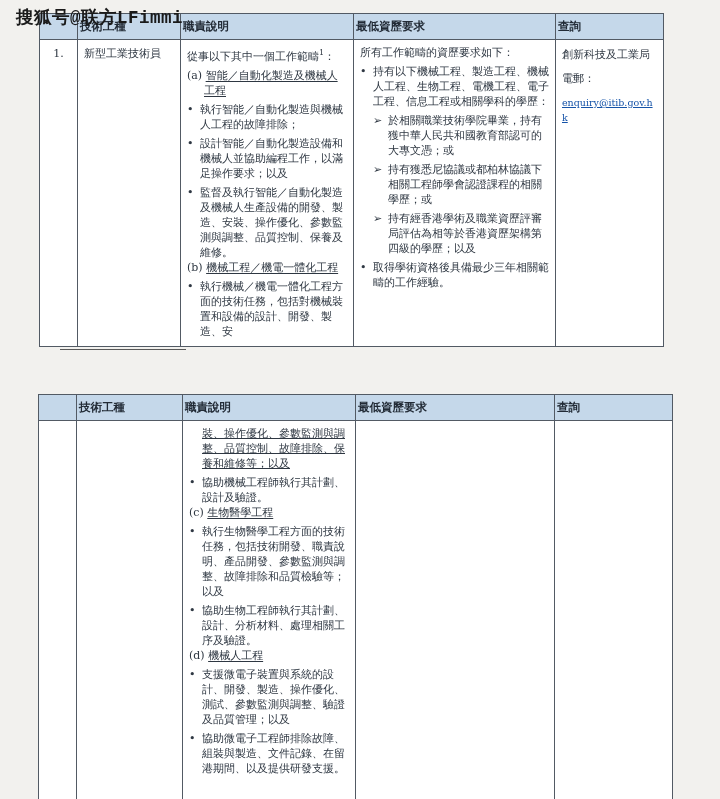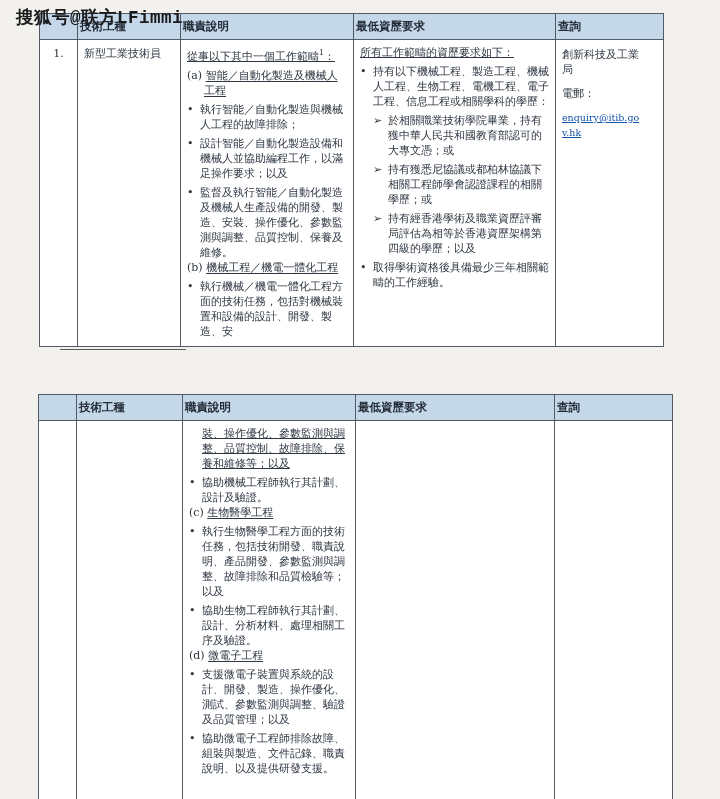--- a/index.html
+++ b/index.html
@@ -26,29 +26,29 @@
     font-size:11.5px; padding:5px 2px; color:#222b36;
   }
   .t1 { left:39px; top:13px;  width:624px; }
   .t2 { left:38px; top:394px; width:634px; }
   .t1 tbody td { height:295px; }
   .t2 tbody td { height:369px; }
   .cell { padding:5px 6px; font-size:11px; line-height:15px; }
   td.num   { text-align:center; padding-top:6px; font-size:11px; }
   td.trade { padding-top:6px;margin-top:48px; }
   .cell p  { margin:0 0 4px 0; }
-  .intro   { margin:0 0 2px 0;text-decoration:underline; }
+  .intro   { margin:0 0 2px 0; }
   sup { font-size:8px; }
   .sec-title { margin:11px 0 4px 0; padding-left:17px; text-indent:-17px; }
   .ul { text-decoration:underline; text-underline-offset:2px; }
   .bullet { position:relative; padding-left:13px; margin:4px 0 0 0; }
   .mk { position:absolute; left:0; top:0; }
   .sub { position:relative; padding-left:15px; margin:4px 0 0 13px; }
   .cont { padding-left:13px; margin:0;text-decoration:underline; }
-  .enquiry p { margin:2px 16px 9px 0; }
+  .enquiry p { margin:2px 1px 9px 0; }
   .email {
     color:#1553a8; text-decoration:underline; cursor:pointer;
     font-size:9.5px; word-break:break-all;
   }
   .footnote-rule {
     position:absolute; left:60px; top:349px; width:126px;
     border-top:1px solid #5a5a5a; height:0;
   }
   .footnote {
     position:absolute; left:57px; top:356px; width:626px;
@@ -140,23 +140,23 @@
         <td class="trade cell"></td>
 
         <td class="cell">
           <p class="cont">裝、操作優化、參數監測與調整、品質控制、故障排除、保養和維修等；以及</p>
           <div class="bullet"><span class="mk">•</span><span>協助機械工程師執行其計劃、設計及驗證。</span></div>
 
           <p class="sec-title"><span>(c) </span><span class="ul">生物醫學工程</span></p>
           <div class="bullet"><span class="mk">•</span><span>執行生物醫學工程方面的技術任務，包括技術開發、職責說明、產品開發、參數監測與調整、故障排除和品質檢驗等；以及</span></div>
           <div class="bullet"><span class="mk">•</span><span>協助生物工程師執行其計劃、設計、分析材料、處理相關工序及驗證。</span></div>
 
-          <p class="sec-title"><span>(d) </span><span class="ul">微電子工程</span></p>
+          <p class="sec-title"><span>(d) </span><span class="ul">機械人工程</span></p>
           <div class="bullet"><span class="mk">•</span><span>支援微電子裝置與系統的設計、開發、製造、操作優化、測試、參數監測與調整、驗證及品質管理；以及</span></div>
-          <div class="bullet"><span class="mk">•</span><span>協助微電子工程師排除故障、組裝與製造、文件記錄、職責說明、以及提供研發支援。</span></div>
+          <div class="bullet"><span class="mk">•</span><span>協助微電子工程師排除故障、組裝與製造、文件記錄、在留港期間、以及提供研發支援。</span></div>
         </td>
 
         <td class="cell"></td>
         <td class="cell"></td>
       </tr>
     </tbody>
   </table>
 
 </div>
 

